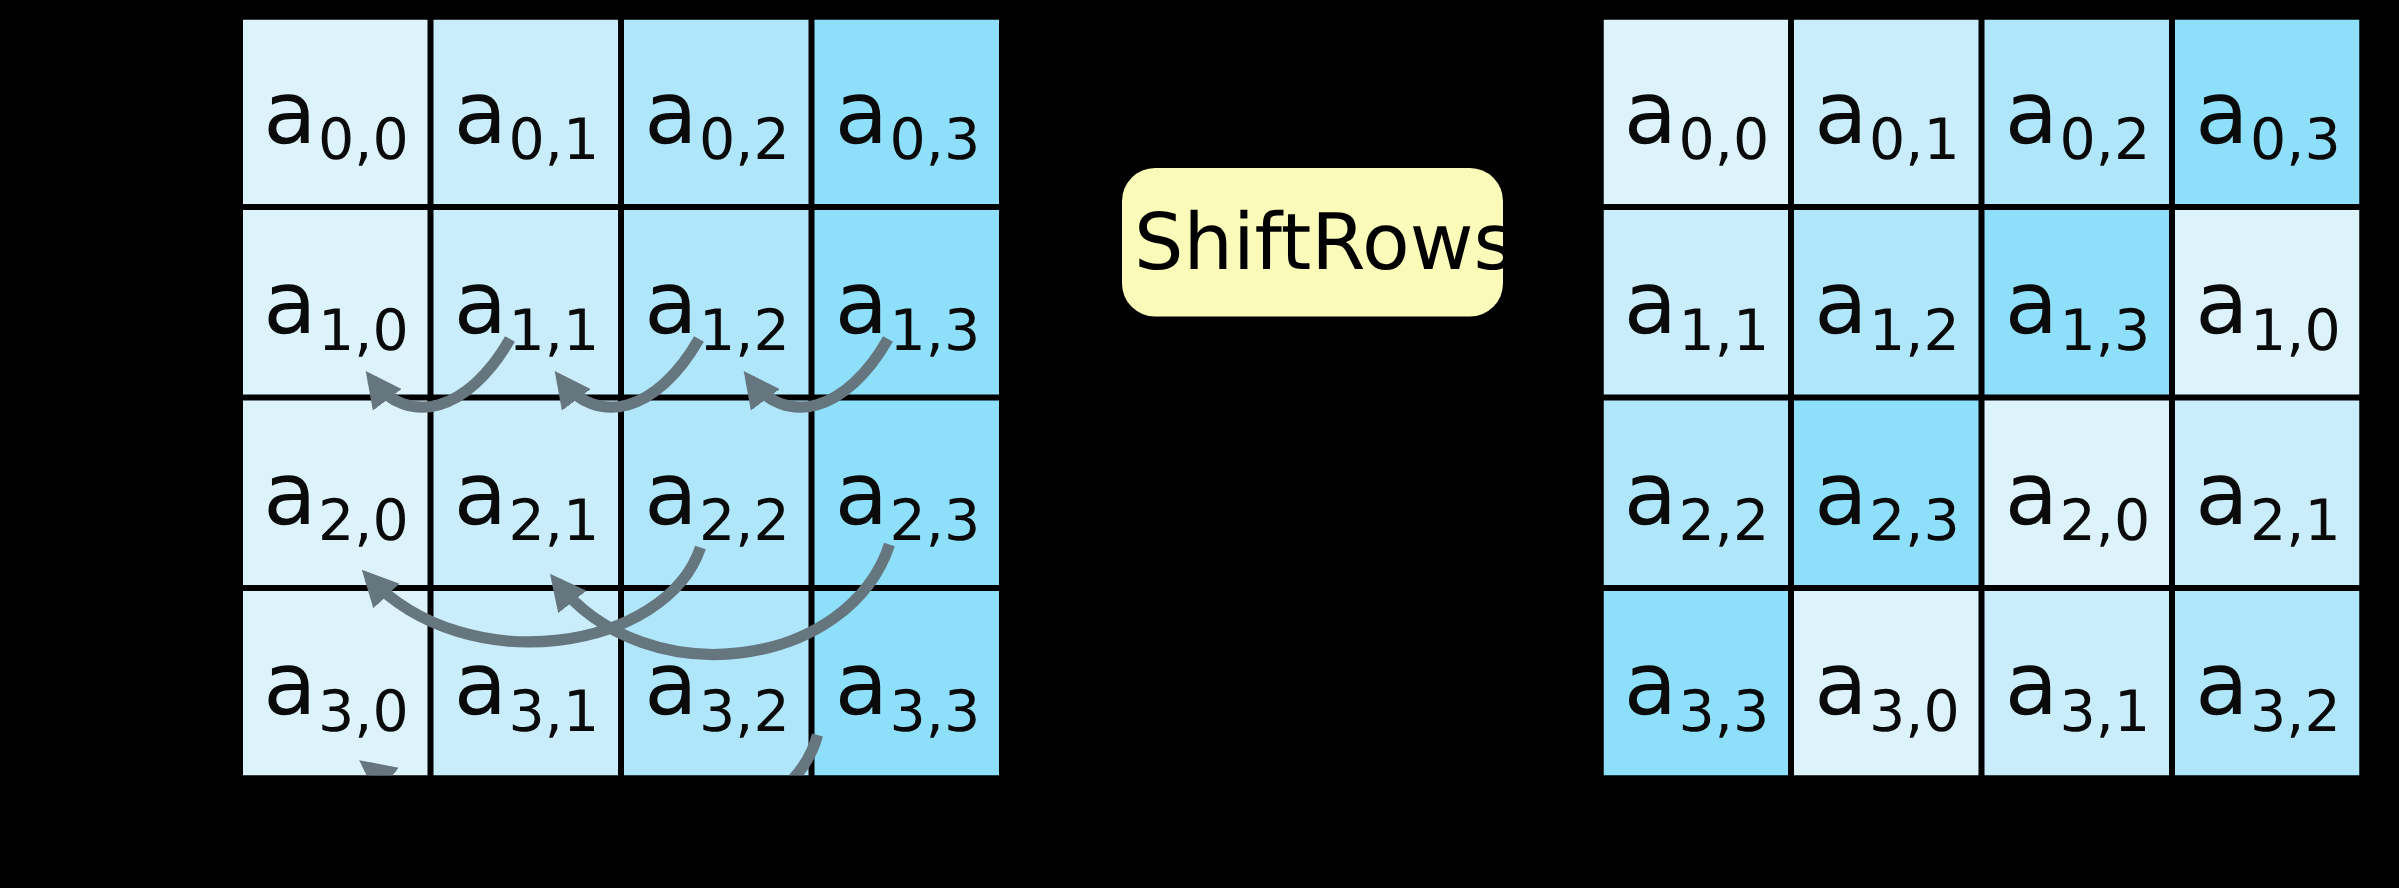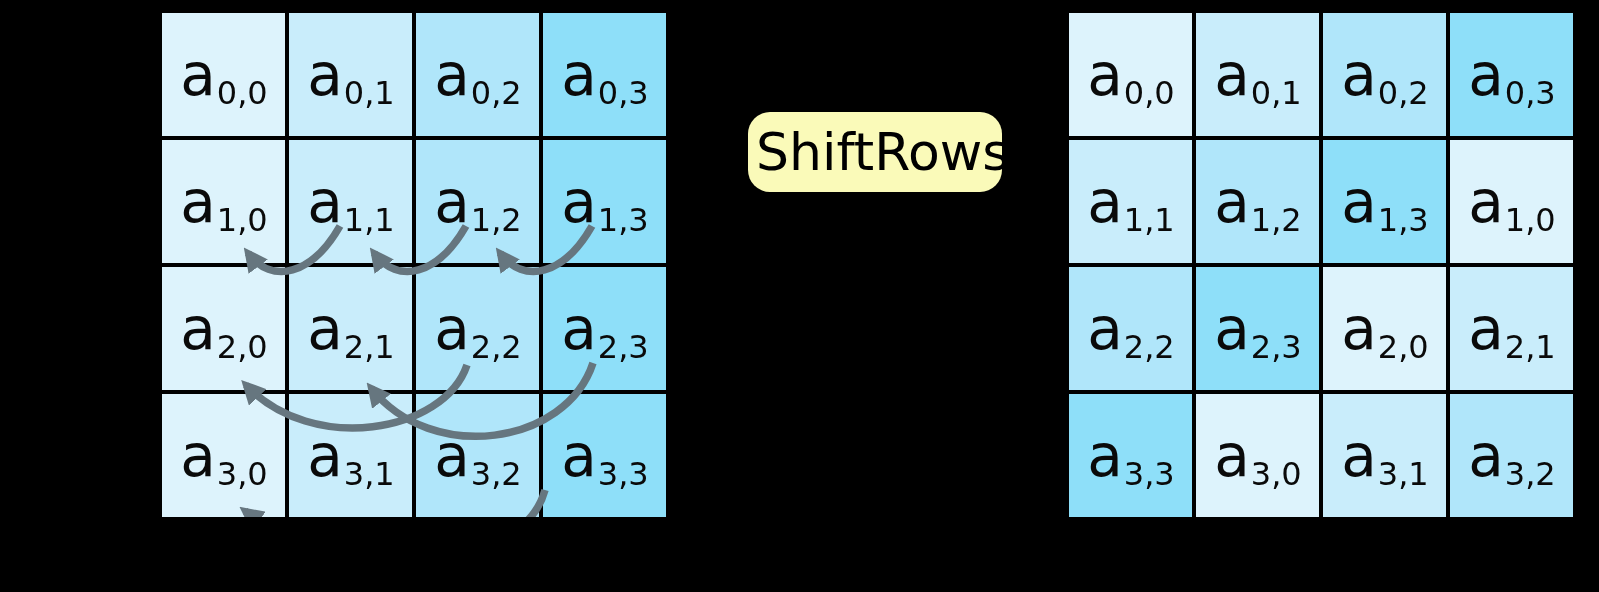--- a/index.html
+++ b/index.html
@@ -41,39 +41,39 @@
     align-items: center;
     justify-content: center;
     line-height: 1;
     color: #0a0a0a;
   }
   .cell .base {
     font-size: 58px;
     line-height: 1;
   }
   .cell .sub {
-    font-size: 32px;
+    font-size: 38px;
     line-height: 1;
     position: relative;
     top: 18px;
     left: 1px;
   }
   .arrows-overlay {
     position: absolute;
     left: 0; top: 0;
     width: 504px;
     height: 504px;
     pointer-events: none;
   }
   .op-label {
     position: absolute;
     left: 748px;
     top: 112px;
     width: 254px;
-    height: 80px;
+    height: 99px;
     border-radius: 22px;
     display: flex;
     align-items: center;
     white-space: nowrap;
     overflow: visible;
     padding-left: 8px;
     box-sizing: border-box;
     font-size: 52px;
     line-height: 1;
   }

